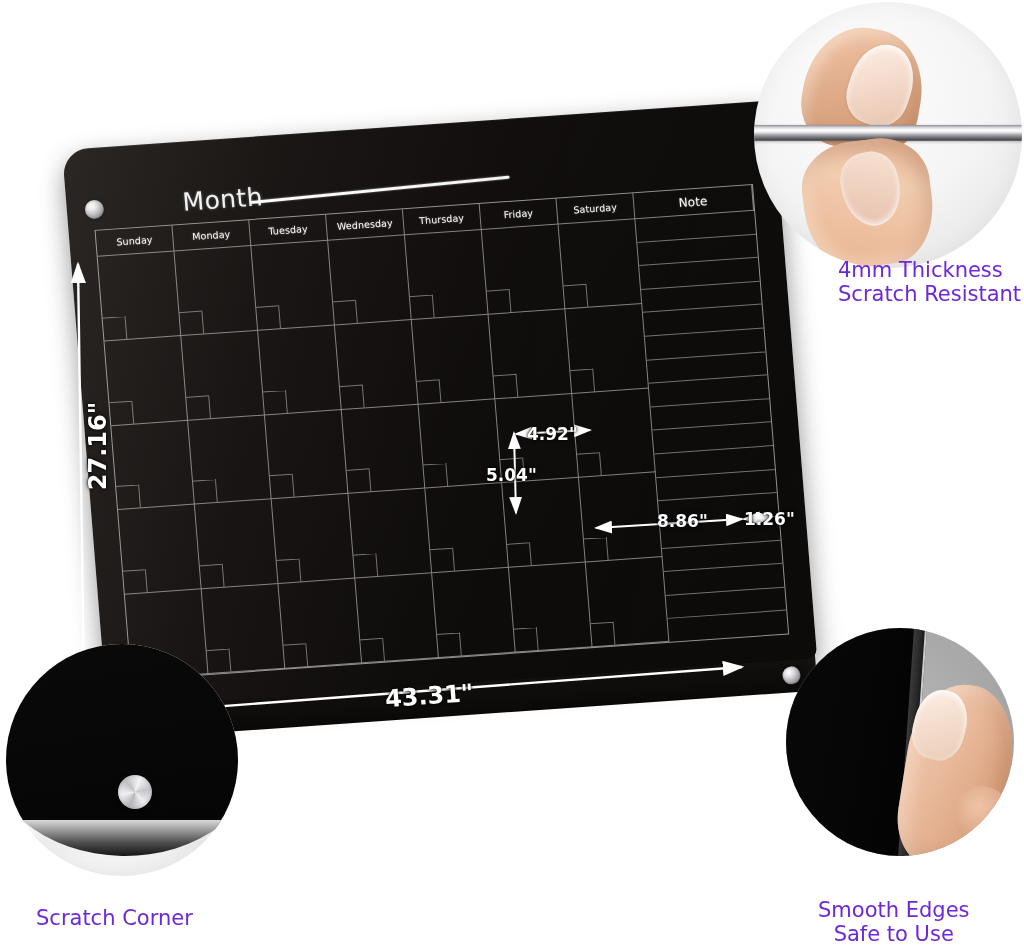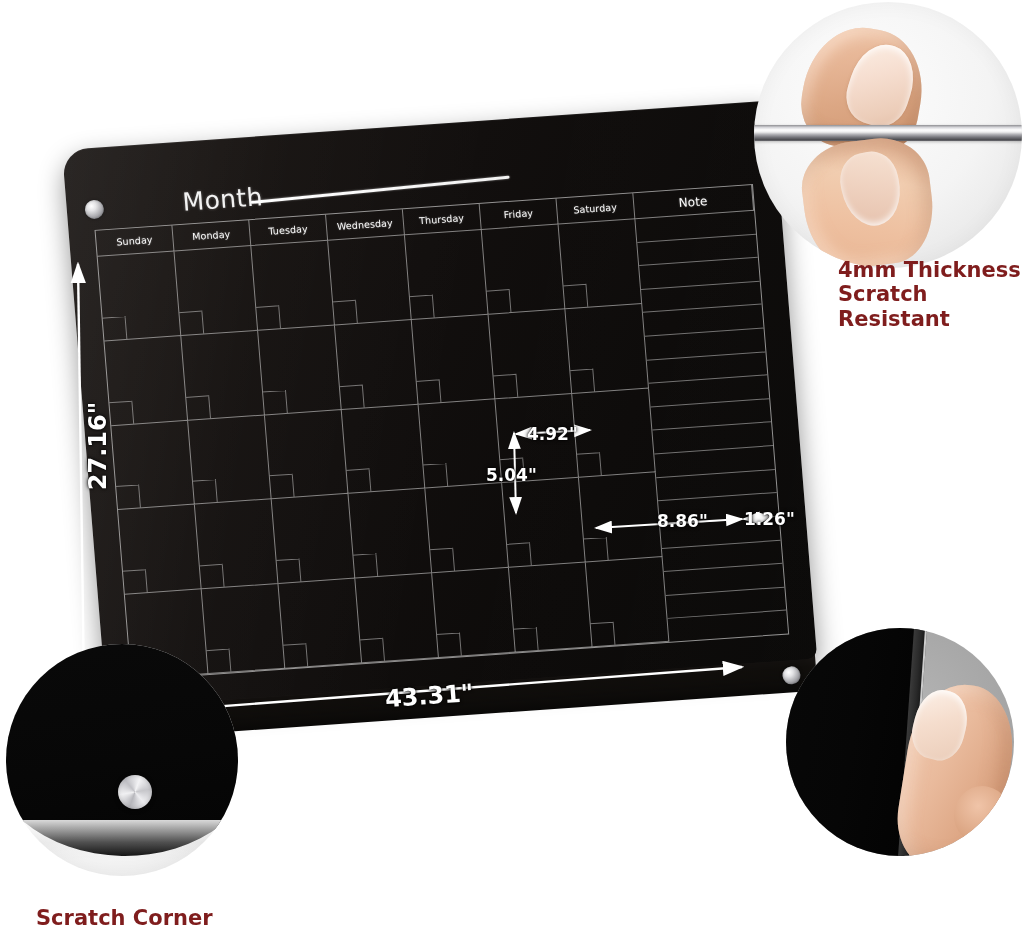--- a/index.html
+++ b/index.html
@@ -198,23 +198,23 @@
 
   
   .callout {
     position: absolute;
     border-radius: 50%;
     overflow: hidden;
     z-index: 40;
   }
   .caption {
     position: absolute;
-    color: #7f1d1d;
+    color: #6d28d9;
     font-family: "DejaVu Sans", sans-serif;
-    font-weight: bold;
+    font-weight: normal;
     font-size: 21px;
     line-height: 1.16;
     z-index: 45;
     white-space: pre-line;
   }
 
   
   #callout-thickness {
     left: 754px; top: 2px;
     width: 268px; height: 266px;
@@ -572,14 +572,16 @@
   <div class="caption" id="caption-corner">Scratch Corner</div>
 
   <div class="callout" id="callout-edge">
     <div class="panel-dark"></div>
     <div class="panel-edge"></div>
     <div class="panel-edge-hi"></div>
     <div class="finger-e"></div>
     <div class="nail-e"></div>
     <div class="knuckle"></div>
   </div>
+  <div class="caption" id="caption-edge">Smooth Edges
+Safe to Use</div>
 
 </div>
 
 </body></html>

